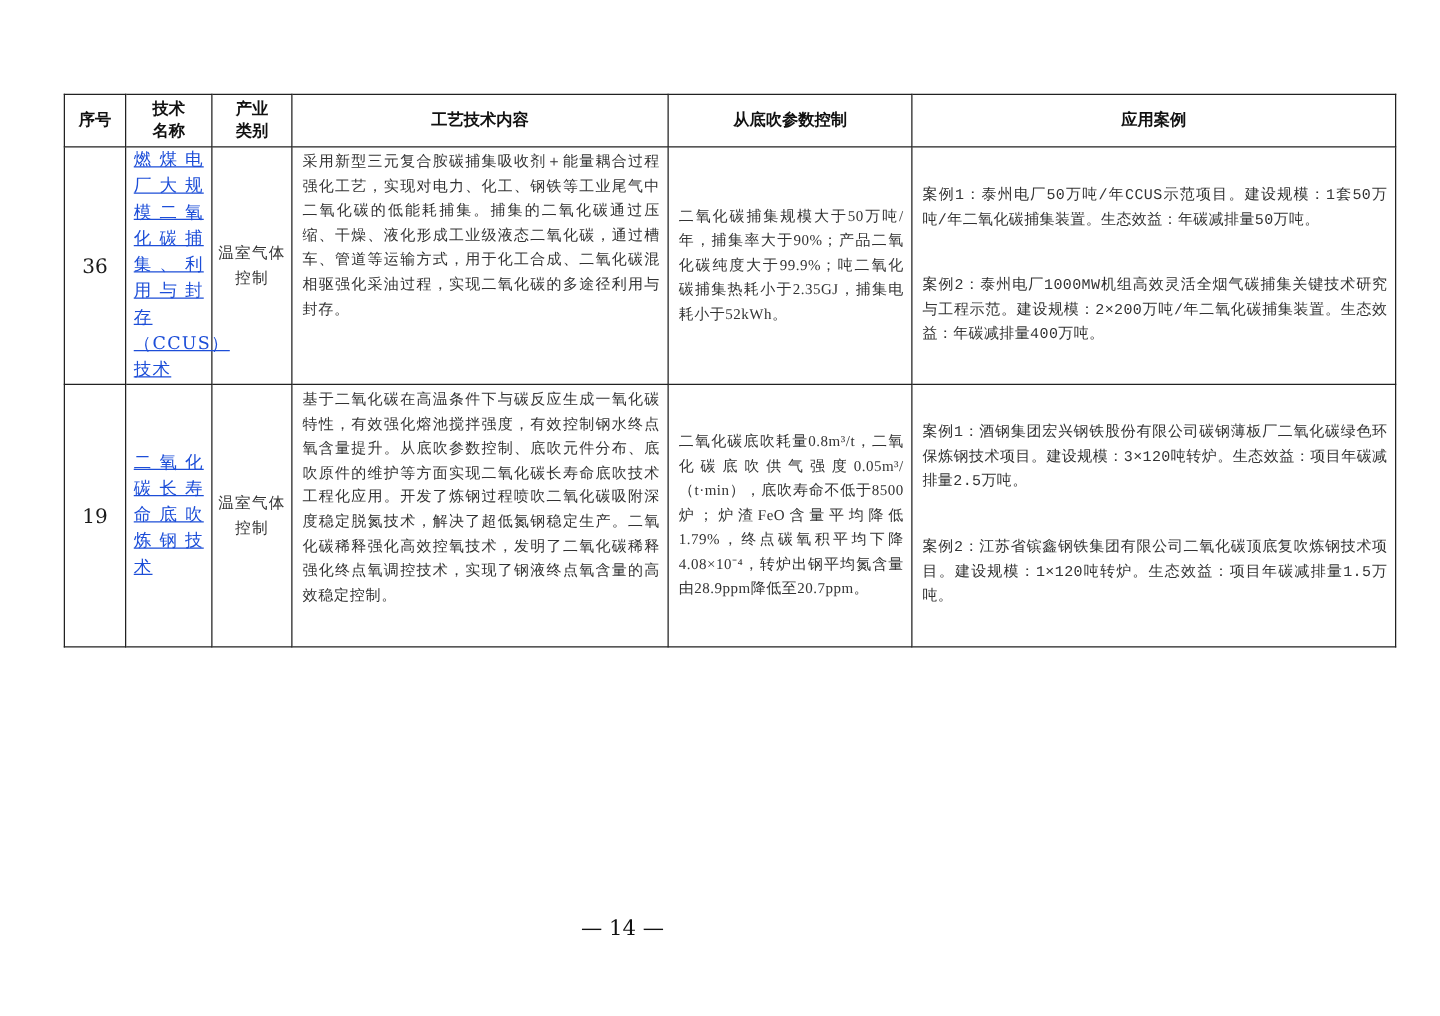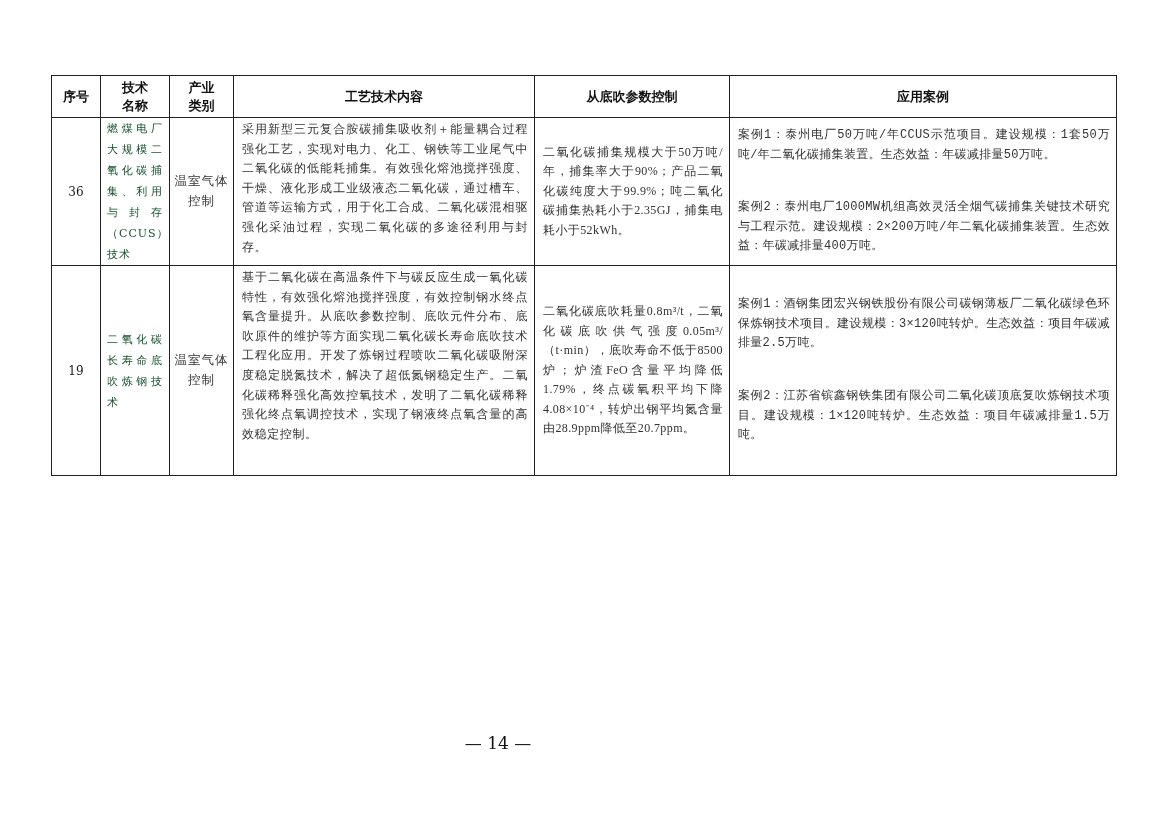--- a/index.html
+++ b/index.html
@@ -1,22 +1,22 @@
 <!DOCTYPE html>
 <html><head>
 <meta charset="utf-8">
 <style>
   html, body { margin:0; padding:0; background:#ffffff; }
   body { width:1152px; height:813px; position:relative; overflow:hidden;
          font-family:"DejaVu Serif","Liberation Serif",serif; color:#1a1a1a; }
   .tbl { position:absolute; left:51px; top:75px; width:1065px; border-collapse:collapse; table-layout:fixed; }
   .tbl td, .tbl th { border:1.3px solid #222; vertical-align:middle; padding:0; }
   .tbl th { font-family:"DejaVu Sans","Liberation Sans",sans-serif; font-weight:bold; font-size:13px; height:41px; text-align:center; line-height:18px; color:#111; }
-  .num { text-align:center; font-size:12px; }
-  .name { font-size:11px; line-height:21px; padding:0 6px !important; text-align:justify; letter-spacing:1px; color:#14532d; }
+  .num { text-align:center; font-size:16px; }
+  .name { font-size:14px; line-height:21px; padding:0 6px !important; text-align:justify; letter-spacing:1px; color:#1d4ed8;text-decoration:underline; }
   .cat { text-align:center; font-size:12.5px; line-height:20px; color:#333; letter-spacing:1px;font-family:Liberation Mono, monospace; }
   .content { font-size:12px; line-height:19.6px; padding:2px 6px 2px 8px !important; text-align:justify; letter-spacing:0.6px; color:#333; vertical-align:top !important; }
   .params { font-size:12px; line-height:19.6px; padding:0 6px 0 8px !important; text-align:justify; letter-spacing:0.4px; color:#333;font-family:Liberation Serif, serif; }
   .cases { font-size:12px; line-height:19.6px; padding:0 6px 0 8px !important; text-align:justify; letter-spacing:0.3px; color:#333; }
   .cases p { margin:0;font-family:Liberation Mono, monospace; }
   .cases p + p { margin-top:33px; }
   .r36 td { height:143px; }
   .r37 td { height:205px; }
   .footer { position:absolute; top:733px; left:0; width:996px; text-align:center; font-size:17px; color:#111; }
 </style>
@@ -46,21 +46,21 @@
       <th>工艺技术内容</th>
       <th>从底吹参数控制</th>
       <th>应用案例</th>
     </tr>
   </thead>
   <tbody>
     <tr class="r36">
       <td class="num">36</td>
       <td class="name">燃煤电厂大规模二氧化碳捕集、利用与封存（CCUS）技术</td>
       <td class="cat">温室气体控制</td>
-      <td class="content">采用新型三元复合胺碳捕集吸收剂＋能量耦合过程强化工艺，实现对电力、化工、钢铁等工业尾气中二氧化碳的低能耗捕集。有效强化熔池搅拌强度、干燥、液化形成工业级液态二氧化碳，通过槽车、管道等运输方式，用于化工合成、二氧化碳混相驱强化采油过程，实现二氧化碳的多途径利用与封存。</td>
+      <td class="content">采用新型三元复合胺碳捕集吸收剂＋能量耦合过程强化工艺，实现对电力、化工、钢铁等工业尾气中二氧化碳的低能耗捕集。捕集的二氧化碳通过压缩、干燥、液化形成工业级液态二氧化碳，通过槽车、管道等运输方式，用于化工合成、二氧化碳混相驱强化采油过程，实现二氧化碳的多途径利用与封存。</td>
       <td class="params">二氧化碳捕集规模大于50万吨/年，捕集率大于90%；产品二氧化碳纯度大于99.9%；吨二氧化碳捕集热耗小于2.35GJ，捕集电耗小于52kWh。</td>
       <td class="cases">
         <p>案例1：泰州电厂50万吨/年CCUS示范项目。建设规模：1套50万吨/年二氧化碳捕集装置。生态效益：年碳减排量50万吨。</p>
         <p>案例2：泰州电厂1000MW机组高效灵活全烟气碳捕集关键技术研究与工程示范。建设规模：2×200万吨/年二氧化碳捕集装置。生态效益：年碳减排量400万吨。</p>
       </td>
     </tr>
     <tr class="r37">
       <td class="num">19</td>
       <td class="name">二氧化碳长寿命底吹炼钢技术</td>
       <td class="cat">温室气体控制</td>

